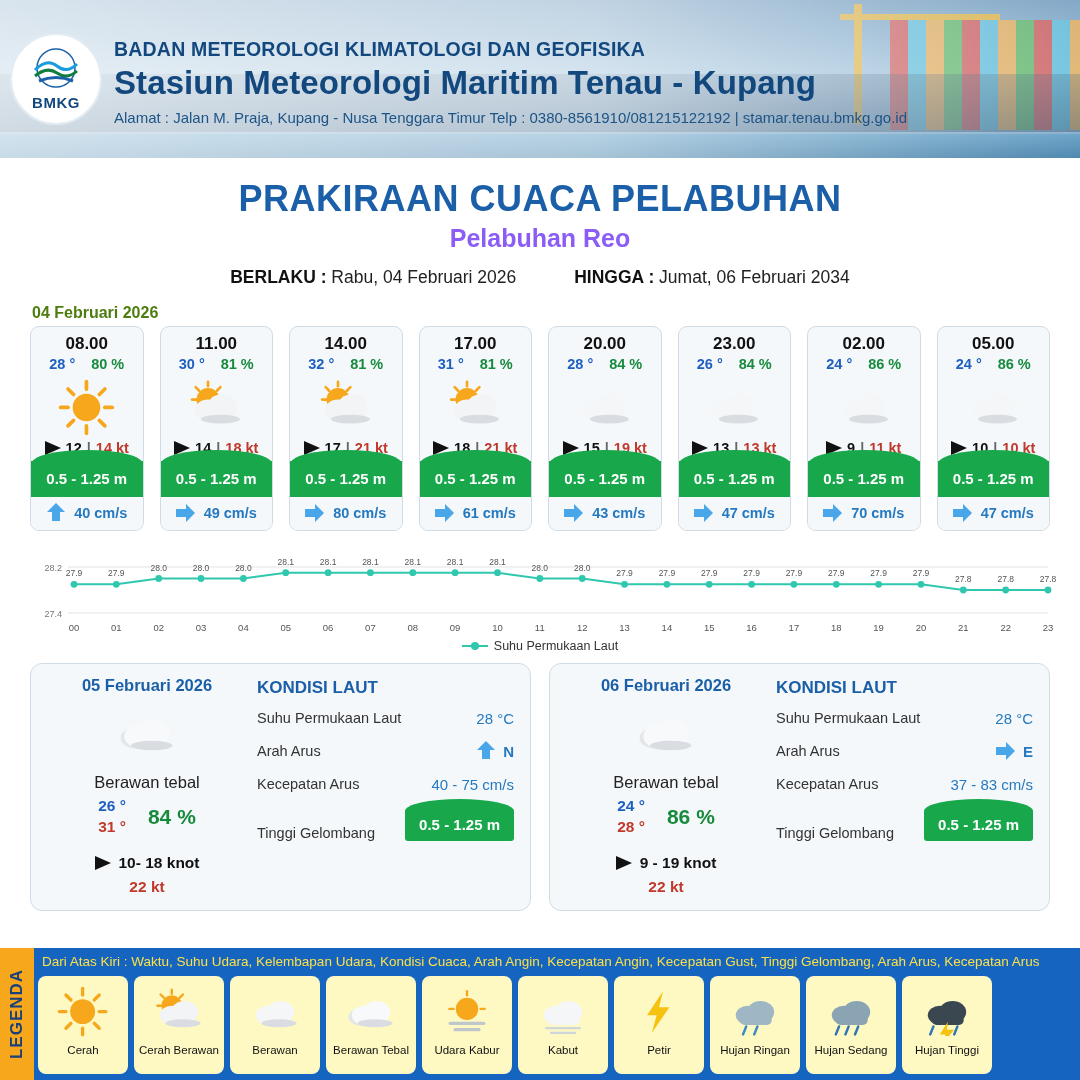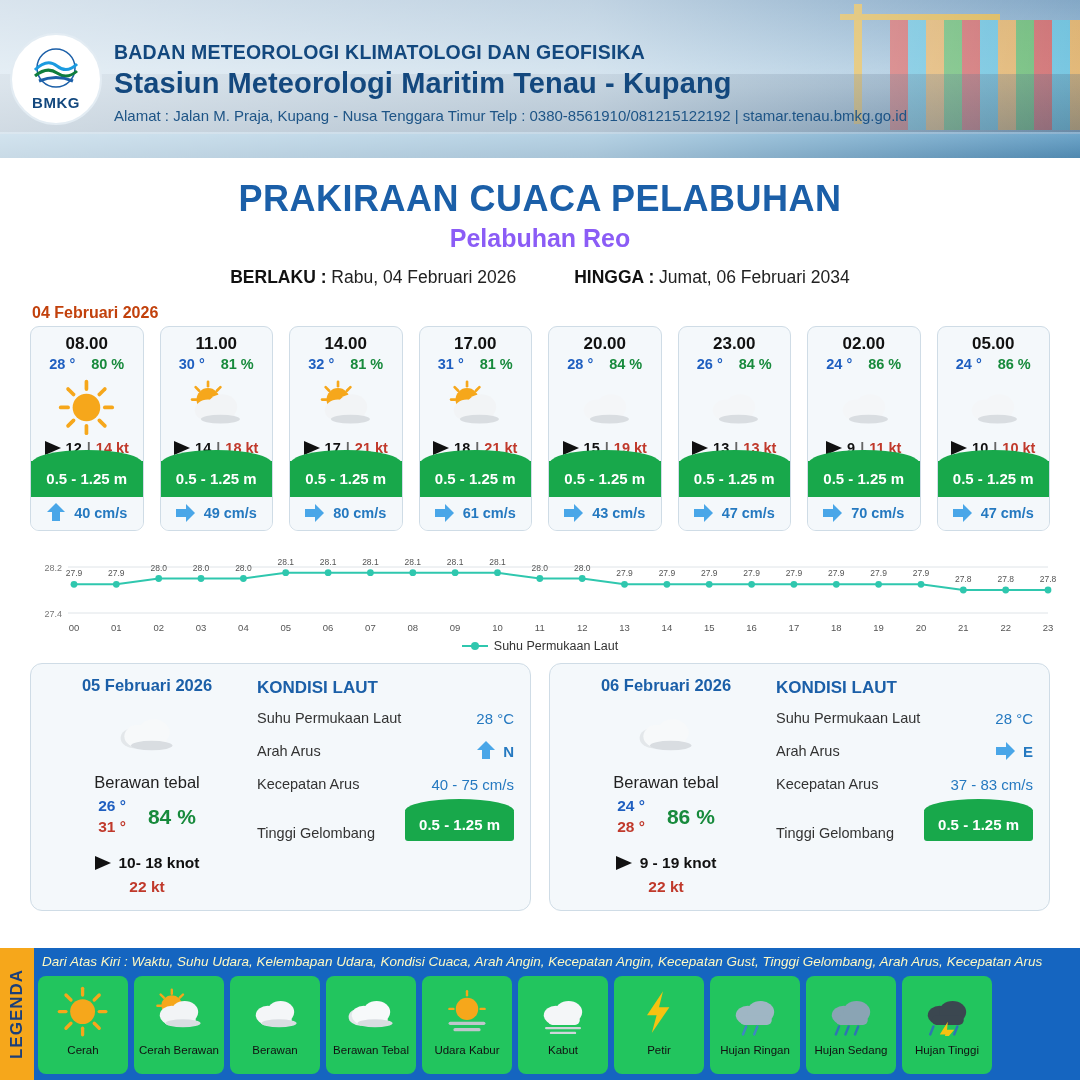--- a/index.html
+++ b/index.html
@@ -65,21 +65,21 @@
   }
   .logo-txt {
     font-weight: bold; font-size: 15px; color: #13487e; letter-spacing: .5px;
     margin-top: 2px;
   }
   .hdr-texts { padding-top: 6px; }
   .hdr-l1 {
     font-size: 19.5px; font-weight: bold; color: #13487e; letter-spacing: .2px;
   }
   .hdr-l2 {
-    font-size: 29px; font-weight: bold; color: #13487e; margin-top: 3px; letter-spacing: .1px;
+    font-size: 33px; font-weight: bold; color: #13487e; margin-top: 3px; letter-spacing: .1px;
   }
   .hdr-l3 {
     font-size: 15px; color: #1d5486; margin-top: 7px;
   }
 
   
   .title-main {
     text-align: center; margin-top: 20px;
     font-size: 36px; font-weight: bold; color: #1b5fa8; letter-spacing: .5px;
   }
@@ -88,21 +88,21 @@
     font-size: 25px; font-weight: bold; color: #8b5cf6;
   }
   .validity {
     display: flex; justify-content: center; gap: 58px; margin-top: 14px;
     font-size: 17.5px; color: #222;
   }
   .validity b { color: #111; }
 
   
   .date-label {
-    margin: 16px 0 4px 32px; font-size: 16px; font-weight: bold; color: #c2410c;
+    margin: 16px 0 4px 32px; font-size: 16px; font-weight: bold; color: #4d7c0f;
   }
 
   
   .cards {
     display: flex; gap: 16px; padding: 0 30px; align-items: stretch;
   }
   .card {
     width: 125px; background: #f4f8fb;
     border: 1px solid #cfdce6; border-radius: 9px;
     overflow: hidden; position: relative;
@@ -231,28 +231,28 @@
     background: #1565c0;
   }
   .legend-side {
     position: absolute; left: 0; top: 0; width: 34px; height: 132px;
     background: #f6a71b; color: #1b3f7a; font-weight: bold; font-size: 17px;
     display: flex; align-items: center; justify-content: center;
     letter-spacing: 1px;
   }
   .legend-side span { transform: rotate(-90deg); white-space: nowrap; }
   .legend-note {
-    position: absolute; left: 42px; top: 6px; color: #fef9c3; font-size: 13.5px; font-style: italic;
+    position: absolute; left: 42px; top: 6px; color: #fde047; font-size: 13.5px; 
   }
   .legend-items {
     position: absolute; left: 38px; top: 28px; width: 1038px;
     display: flex; gap: 6px;
   }
   .leg {
-    width: 90px; background: #22c55e; border-radius: 8px;
+    width: 90px; background: #fef9c3; border-radius: 8px;
     display: flex; flex-direction: column; align-items: center; justify-content: flex-start;
     padding-top: 4px; height: 98px;
   }
   .leg-ico { height: 64px; display: flex; align-items: center; justify-content: center; }
   .leg-lbl { font-size: 11.5px; color: #111; text-align: center; line-height: 1.1; }
 </style>
 </head>
 <body>
 
 <div class="header">

